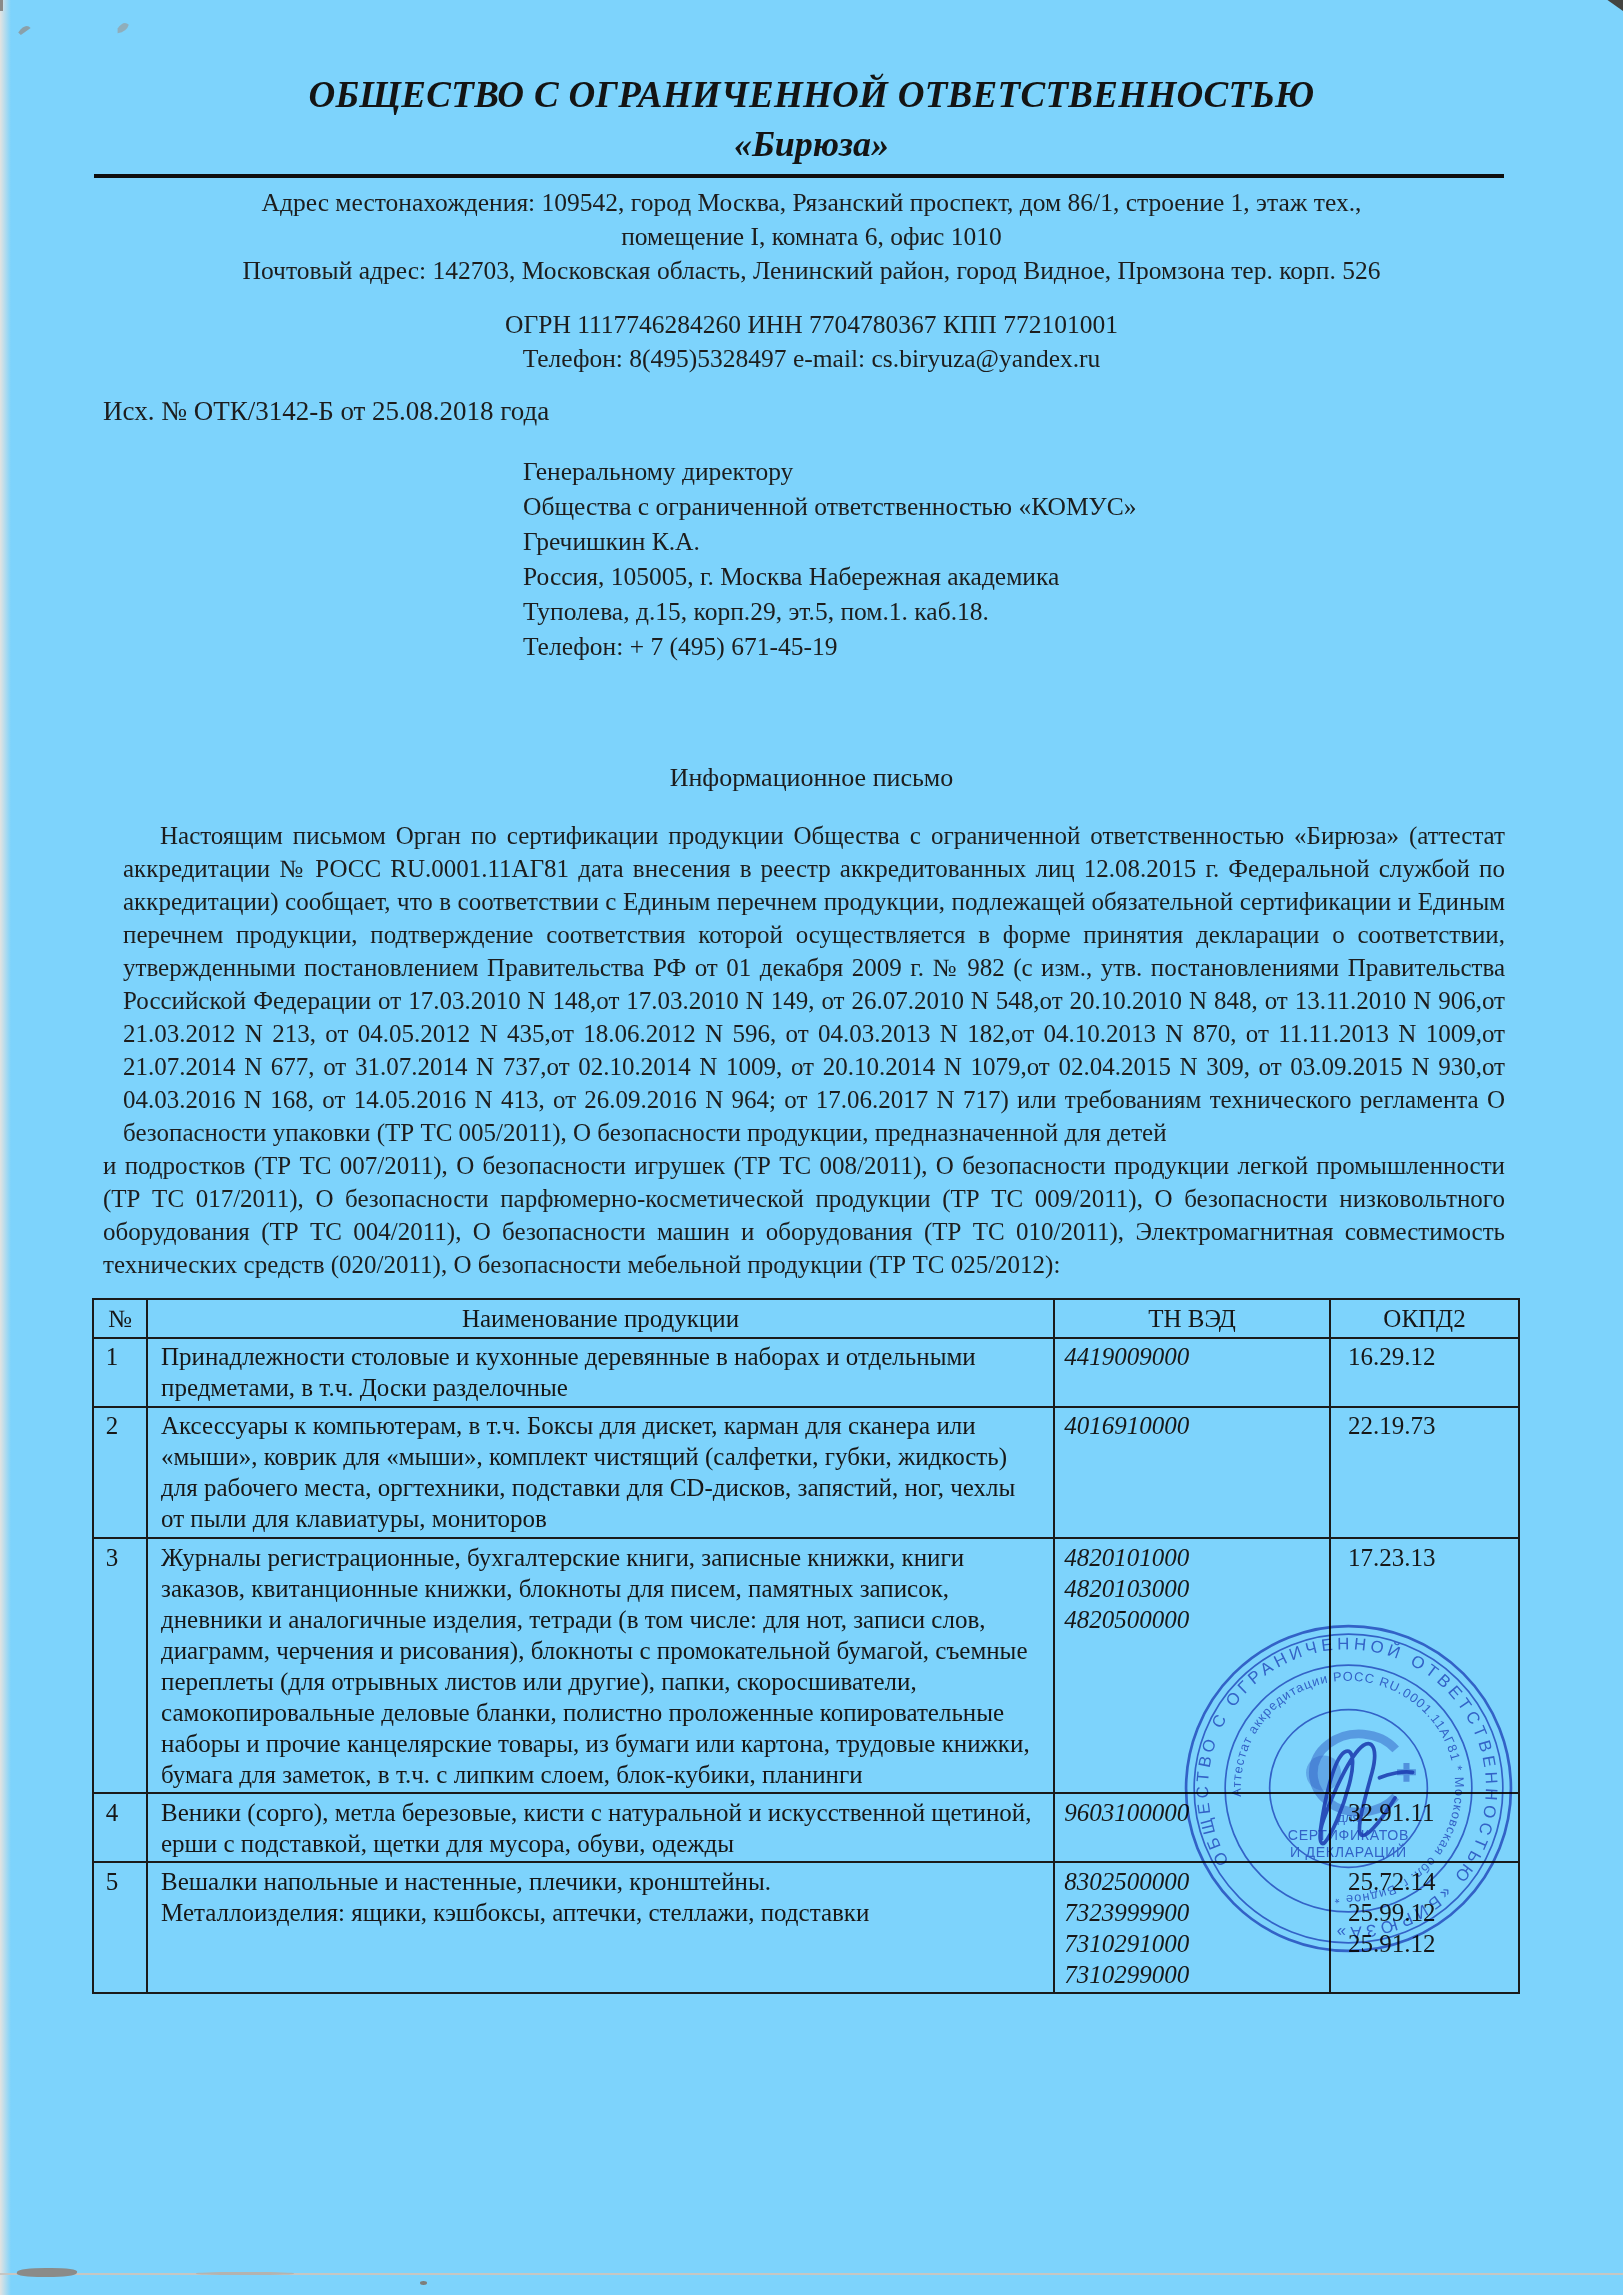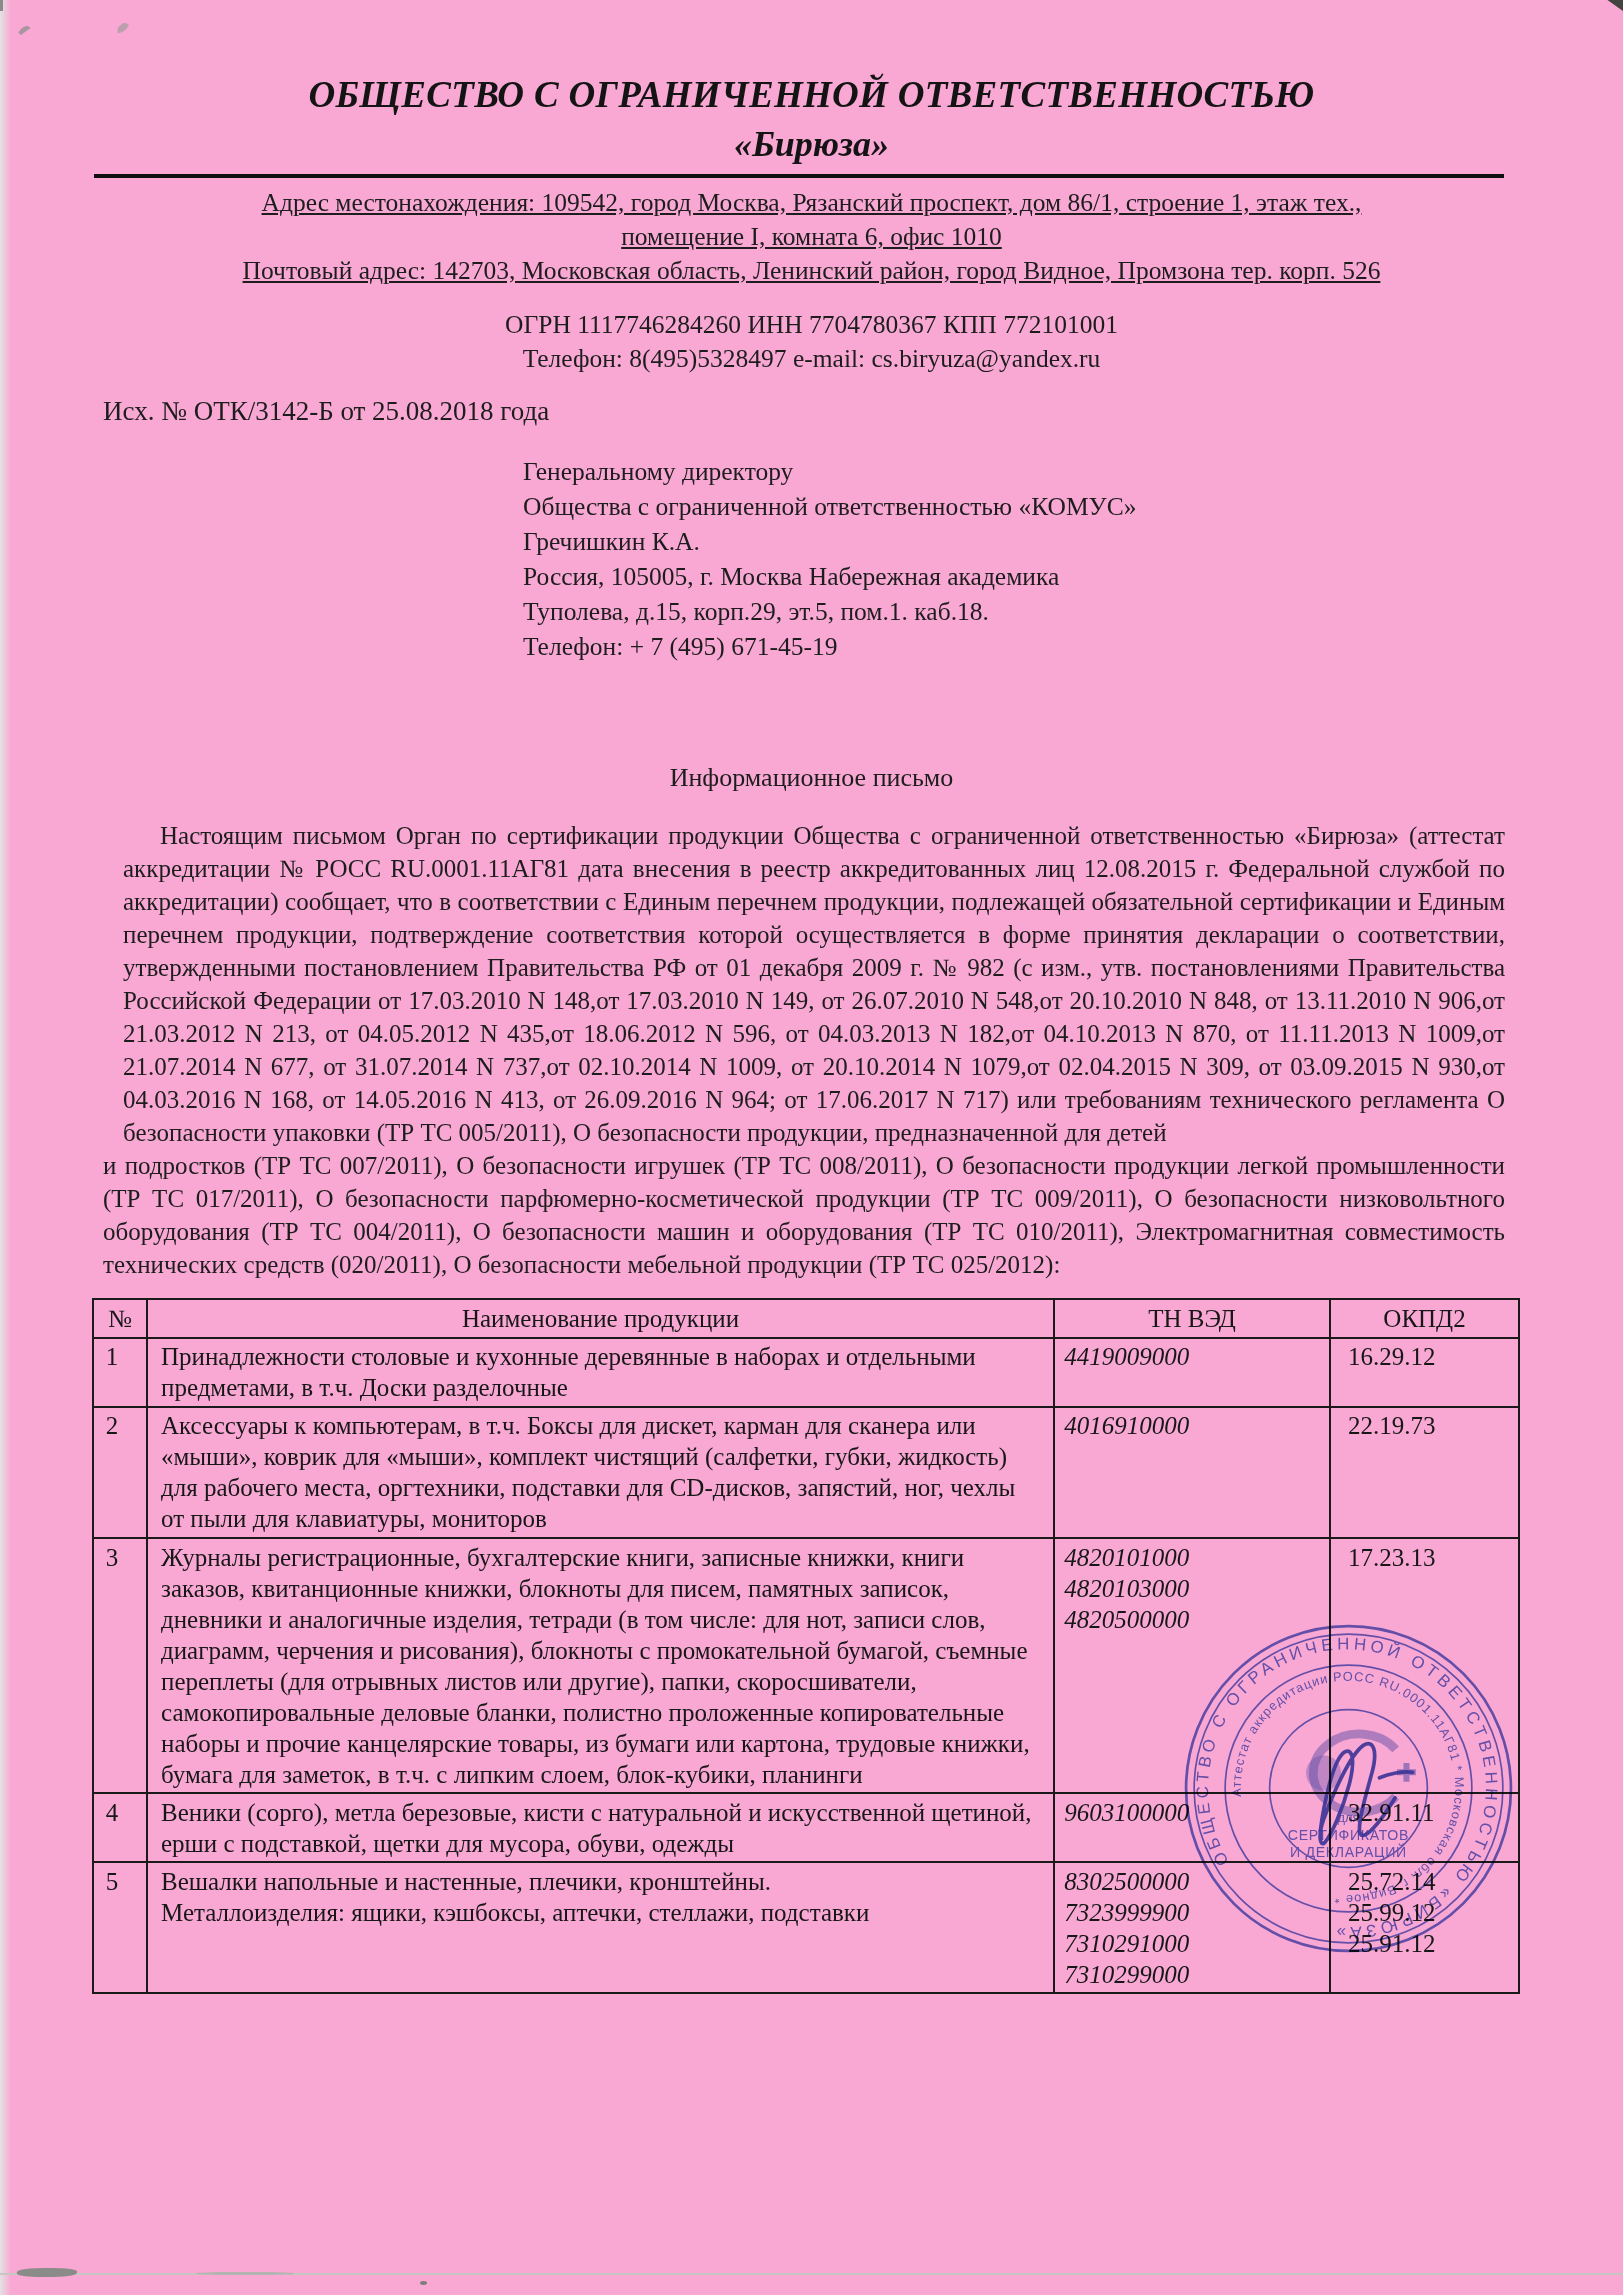--- a/index.html
+++ b/index.html
@@ -1,20 +1,20 @@
 <!DOCTYPE html>
 <html style="font-size:10.5px"><head>
 <meta charset="utf-8">
 <style>
   html, body { margin: 0; padding: 0; background: #ffffff; }
   .page {
     position: relative;
     width: 1623px;
     height: 2295px;
-    background: #f9a8d4;
+    background: #7dd3fc;
     overflow: hidden;
     font-family: "Liberation Serif", "DejaVu Serif", serif;
     color: #1d1d1d;
   }
   
   .edge-left {
     position: absolute; left: 0; top: 0; width: 10.5px; height: 2295px;
     background: linear-gradient(to right, #e3e3e1, rgba(255,255,255,0));
   }
   .corner-tr {
@@ -46,21 +46,21 @@
     margin: 6.5px 59px 0 59px;
     text-align: center;
     font-size: 36px; font-weight: 700; font-style: italic;
     color: #141414;
   }
   .rule {
     margin: 9.2px 0 0 94px;
     width: 1410px; height: 4.6px;
     background: #0e0e0e;
   }
-  .addr-block { margin-top: 7.9px; padding: 0 105px; text-align: center; text-decoration: underline; }
+  .addr-block { margin-top: 7.9px; padding: 0 105px; text-align: center; }
   .addr-line { font-size: 25.5px; line-height: 34px; }
   .ogrn-block { margin-top: 19.6px; padding: 0 105px; text-align: center; }
 
   .outgoing {
     margin: 19.6px 0 0 103px;
     font-size: 27px; line-height: 33px;
   }
 
   .recipient {
     margin: 26px 112px 0 523px;

